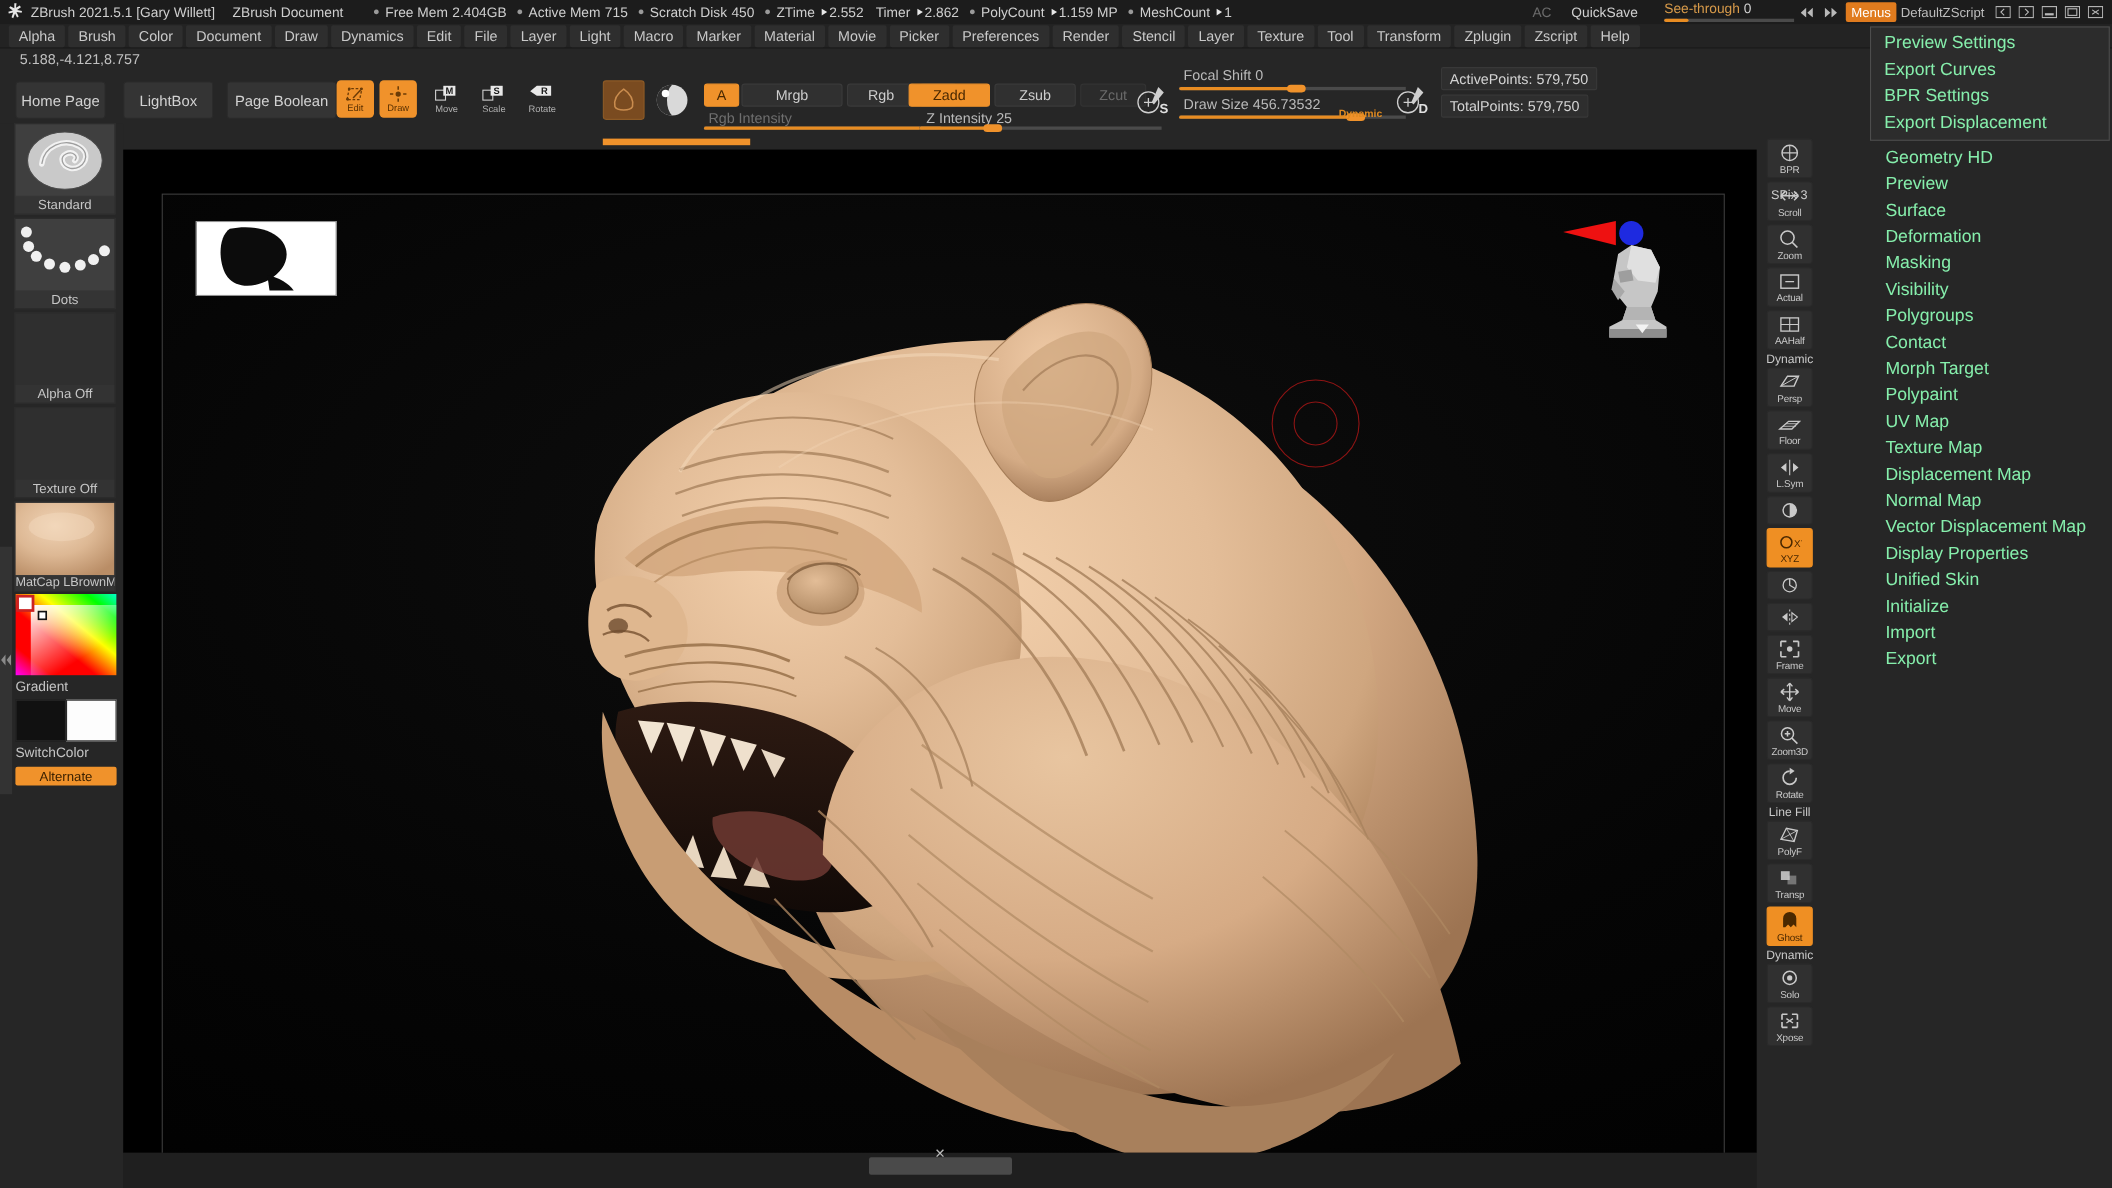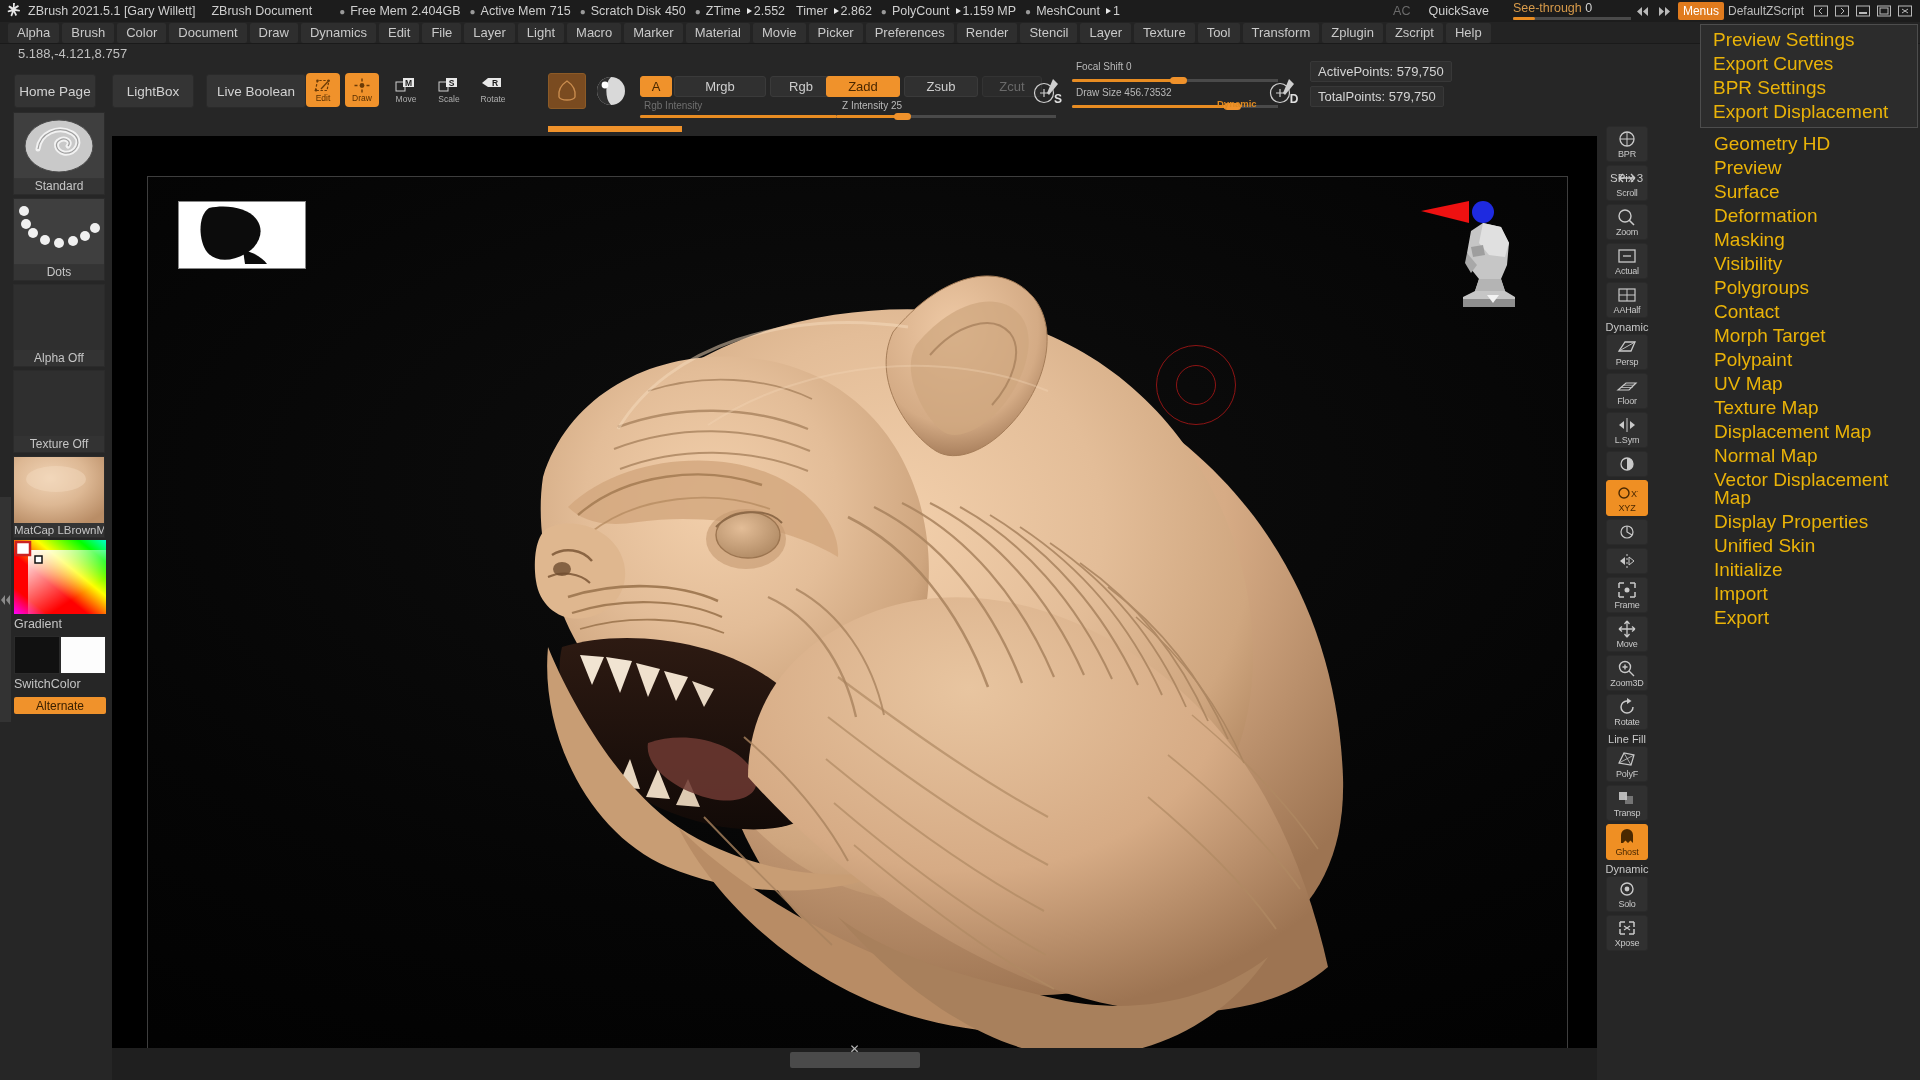--- a/index.html
+++ b/index.html
@@ -77,21 +77,21 @@
   }
 
   .pill {
     position: absolute; height: 21px; border-radius: 3px; background: #303030; border: 1px solid #3a3a3a;
     display: flex; align-items: center; justify-content: center; font-size: 13px; color: #cdcdcd; cursor: pointer;
   }
   .pill.on { background: #f0922b; border-color: #f0922b; color: #4a2800; }
   .pill.dim { color: #6a6a6a; background: #2b2b2b; border-color: #333; }
 
   .slider { position: absolute; height: 18px; }
-  .slider .stxt { font-size: 10px; color: #b9b9b9; position: absolute; left: 4px; top: 0; white-space: nowrap; }
+  .slider .stxt { font-size: 13px; color: #b9b9b9; position: absolute; left: 4px; top: 0; white-space: nowrap; }
   .slider .stxt.dim { color: #6f6f6f; }
   .slider .strack { position: absolute; left: 0; bottom: 0; height: 3px; background: #4a4a4a; width: 100%; }
   .slider .sfill { position: absolute; bottom: 0; height: 3px; background: #e88c22; border-radius: 2px; }
   .slider .sknob { position: absolute; bottom: -2px; width: 17px; height: 7px; background: #f0922b; border-radius: 4px; }
 
   .stat-pill {
     position: absolute; font-size: 13px; color: #d4d4d4; background: #2e2e2e;
     border: 1px solid #383838; border-radius: 2px; padding: 2px 7px; white-space: nowrap;
   }
   .dyn-tag { position: absolute; font-size: 9.5px; color: #e08a20; font-weight: bold; }
@@ -156,21 +156,21 @@
   }
   .rail-btn.on { background: #ef8f23; border-color: #ef8f23; color: #4a2800; }
   .rail-btn .rl { font-size: 9px; line-height: 9px; margin-top: 1px; letter-spacing: -0.2px; }
   .rail-top-label { position: absolute; left: 4px; font-size: 11px; color: #c9c9c9; white-space: nowrap; }
 
   
   .dropdown {
     position: absolute; left: 1700px; top: 24px; width: 218px; background: #2c2c2c;
     border: 1px solid #4d4d4d; padding: 3px 0;
   }
-  .dd-item { font-size: 19px; color: #eab308; padding: 3px 0 3px 12px; cursor: pointer; line-height: 18px; }
+  .dd-item { font-size: 16px; color: #86efac; padding: 3px 0 3px 12px; cursor: pointer; line-height: 18px; }
   .dd-list { position: absolute; left: 1700px; top: 132px; width: 218px; }
   .dd-list .dd-item { padding-left: 14px; }
 
   .tri-right { display: inline-block; width: 0; height: 0; border-left: 5px solid #e8e8e8;
                border-top: 3.5px solid transparent; border-bottom: 3.5px solid transparent;
                vertical-align: middle; margin: 0 2px; }
 </style>
 </head>
 <body>
 
@@ -289,21 +289,21 @@
       <div class="menu-item">Zscript</div>
       <div class="menu-item">Help</div>
     </div>
 
   <div class="coord">5.188,-4.121,8.757</div>
 
   <div class="toolbar">
 
     <div class="tb-btn" style="left:14px; top:12px; width:82px;">Home Page</div>
     <div class="tb-btn" style="left:112px; top:12px; width:82px;">LightBox</div>
-    <div class="tb-btn" style="left:206px; top:12px; width:100px;">Live Boolean</div>
+    <div class="tb-btn" style="left:206px; top:12px; width:100px;">Page Boolean</div>
 
     <div class="icon-btn active" style="left:306px; top:11px;">
       <svg width="18" height="15" viewBox="0 0 18 15">
         <path d="M1.5 12.5 L3.5 2.5 L15 2.5 L13 12.5 Z" fill="none" stroke="#6b3b06" stroke-width="1.2" stroke-dasharray="2.4 1.6"></path>
         <circle cx="3.5" cy="2.8" r="1.3" fill="#6b3b06"></circle>
         <circle cx="14.6" cy="2.8" r="1.2" fill="#6b3b06"></circle>
         <circle cx="2" cy="12.2" r="1.3" fill="#6b3b06"></circle>
         <path d="M7 11 L14 3.5" stroke="#6b3b06" stroke-width="1.3"></path>
       </svg>
       <span class="lbl">Edit</span>

